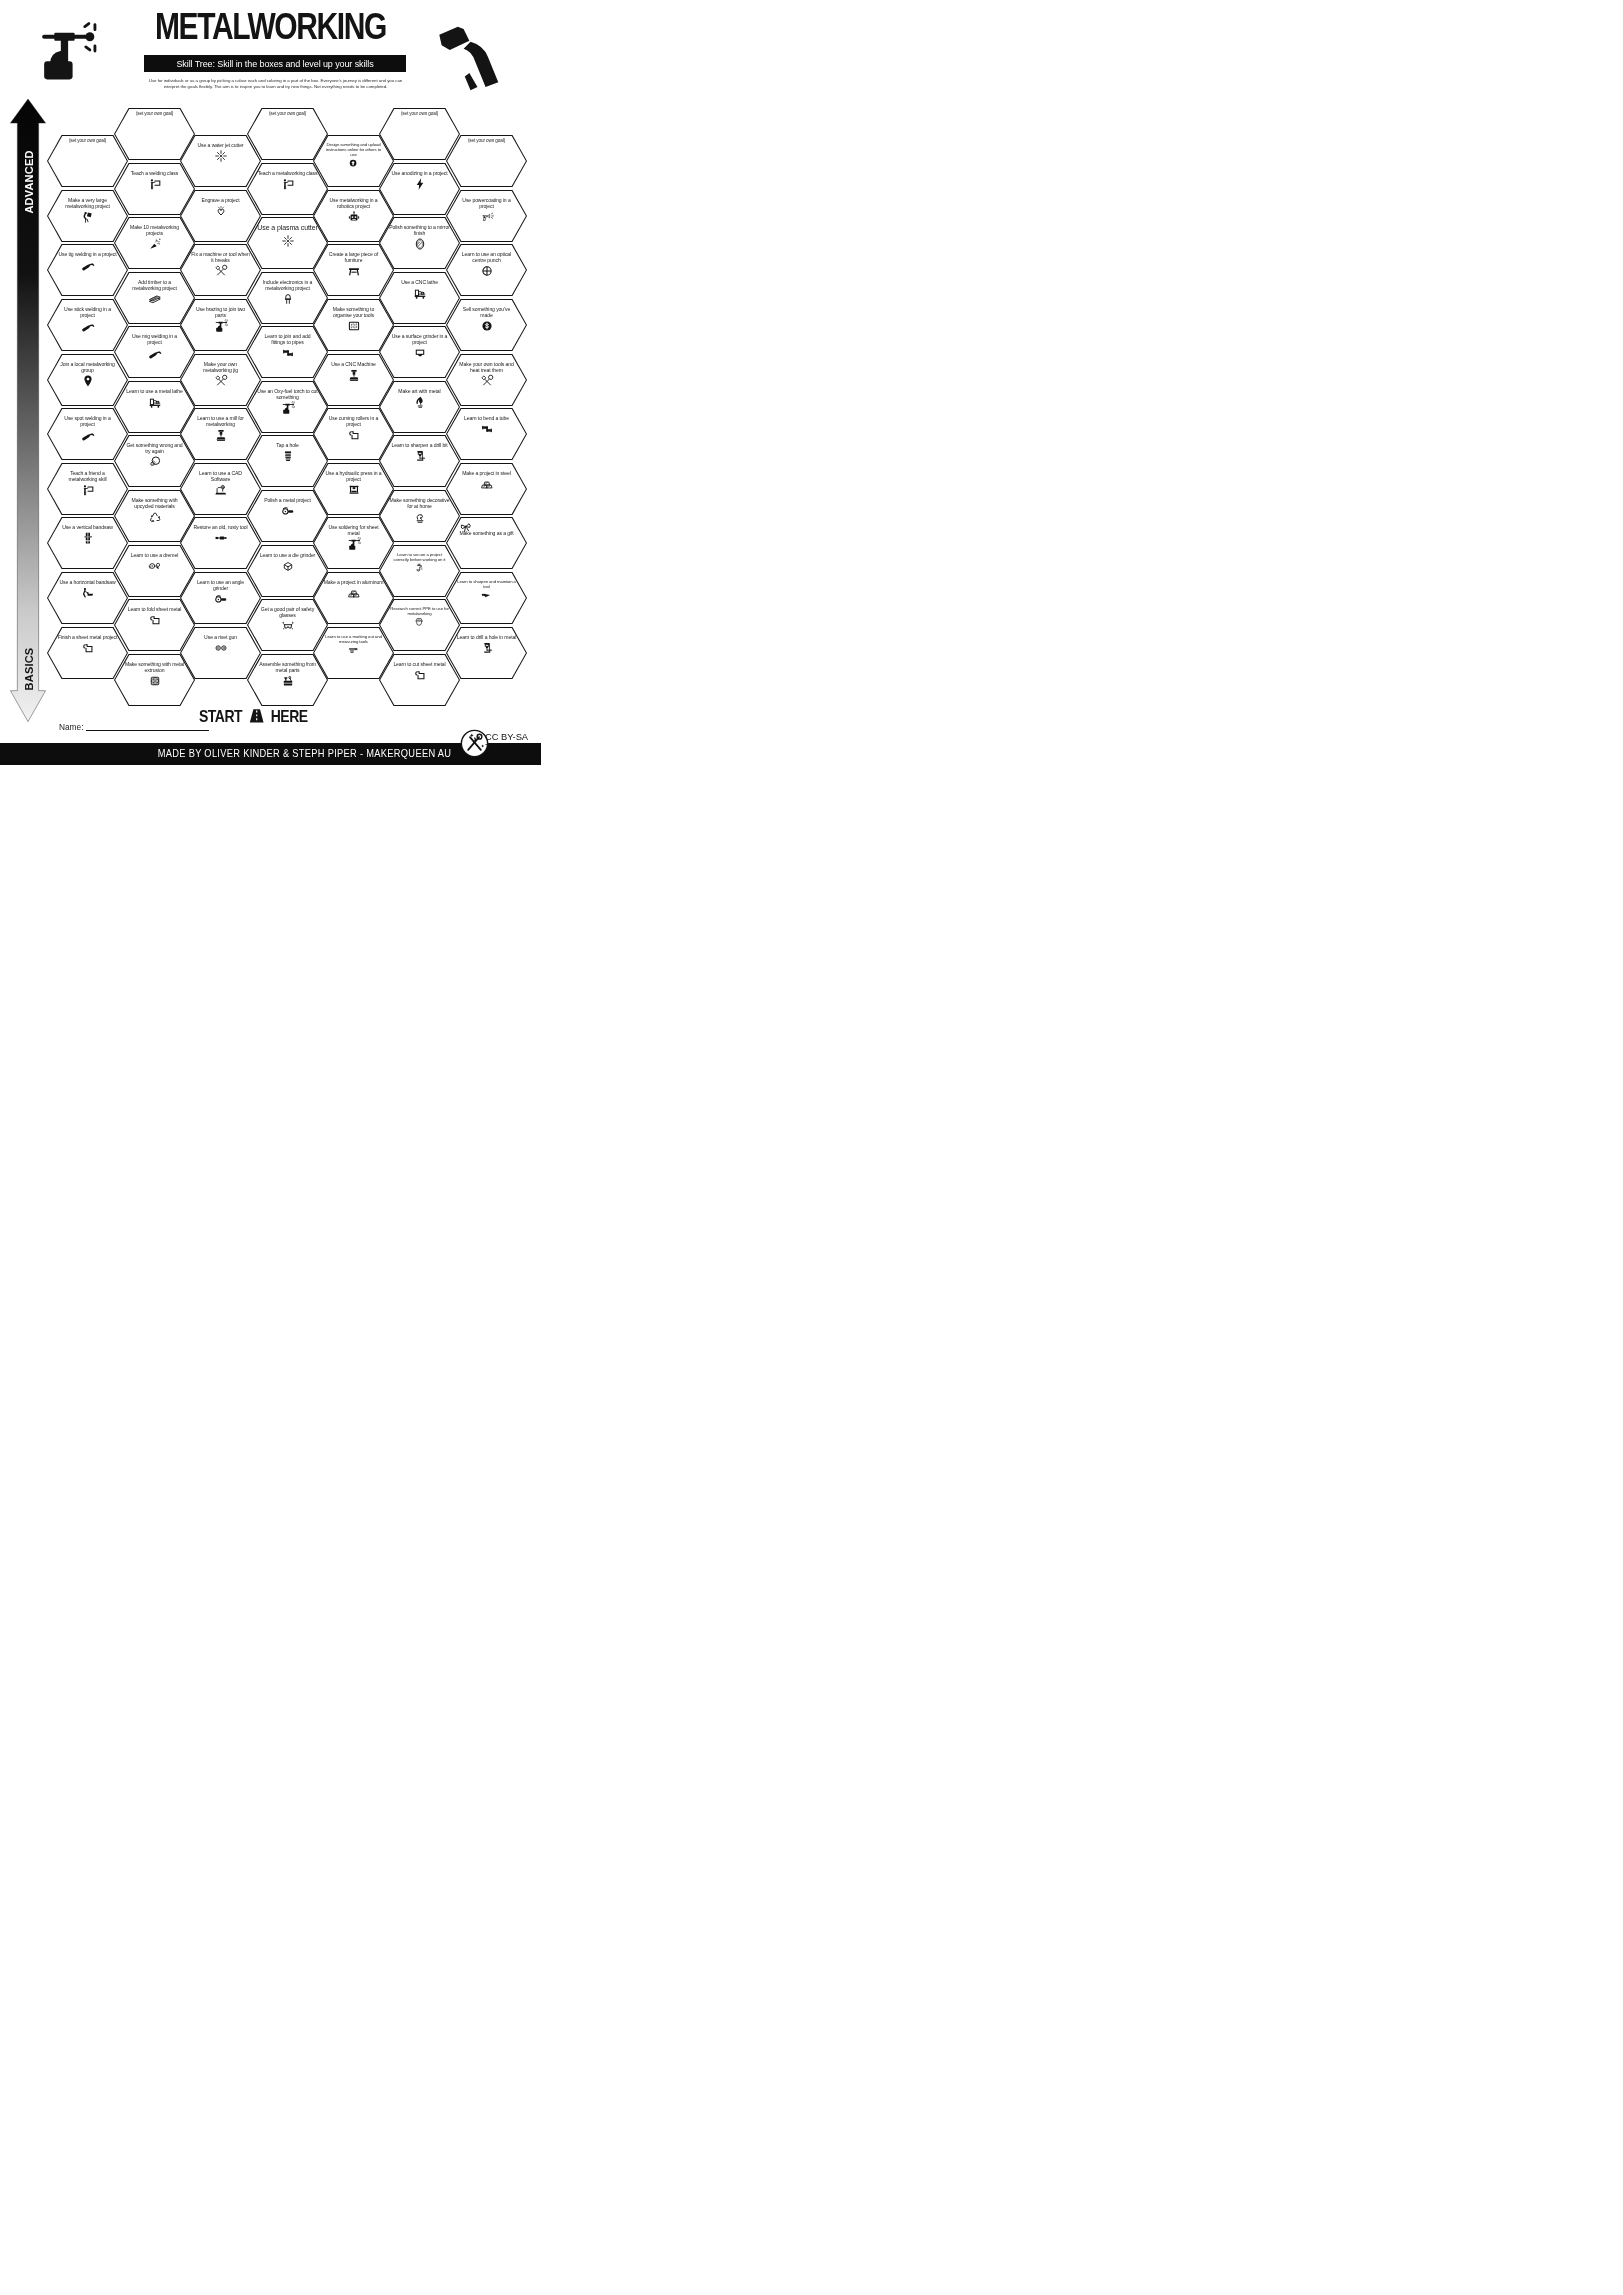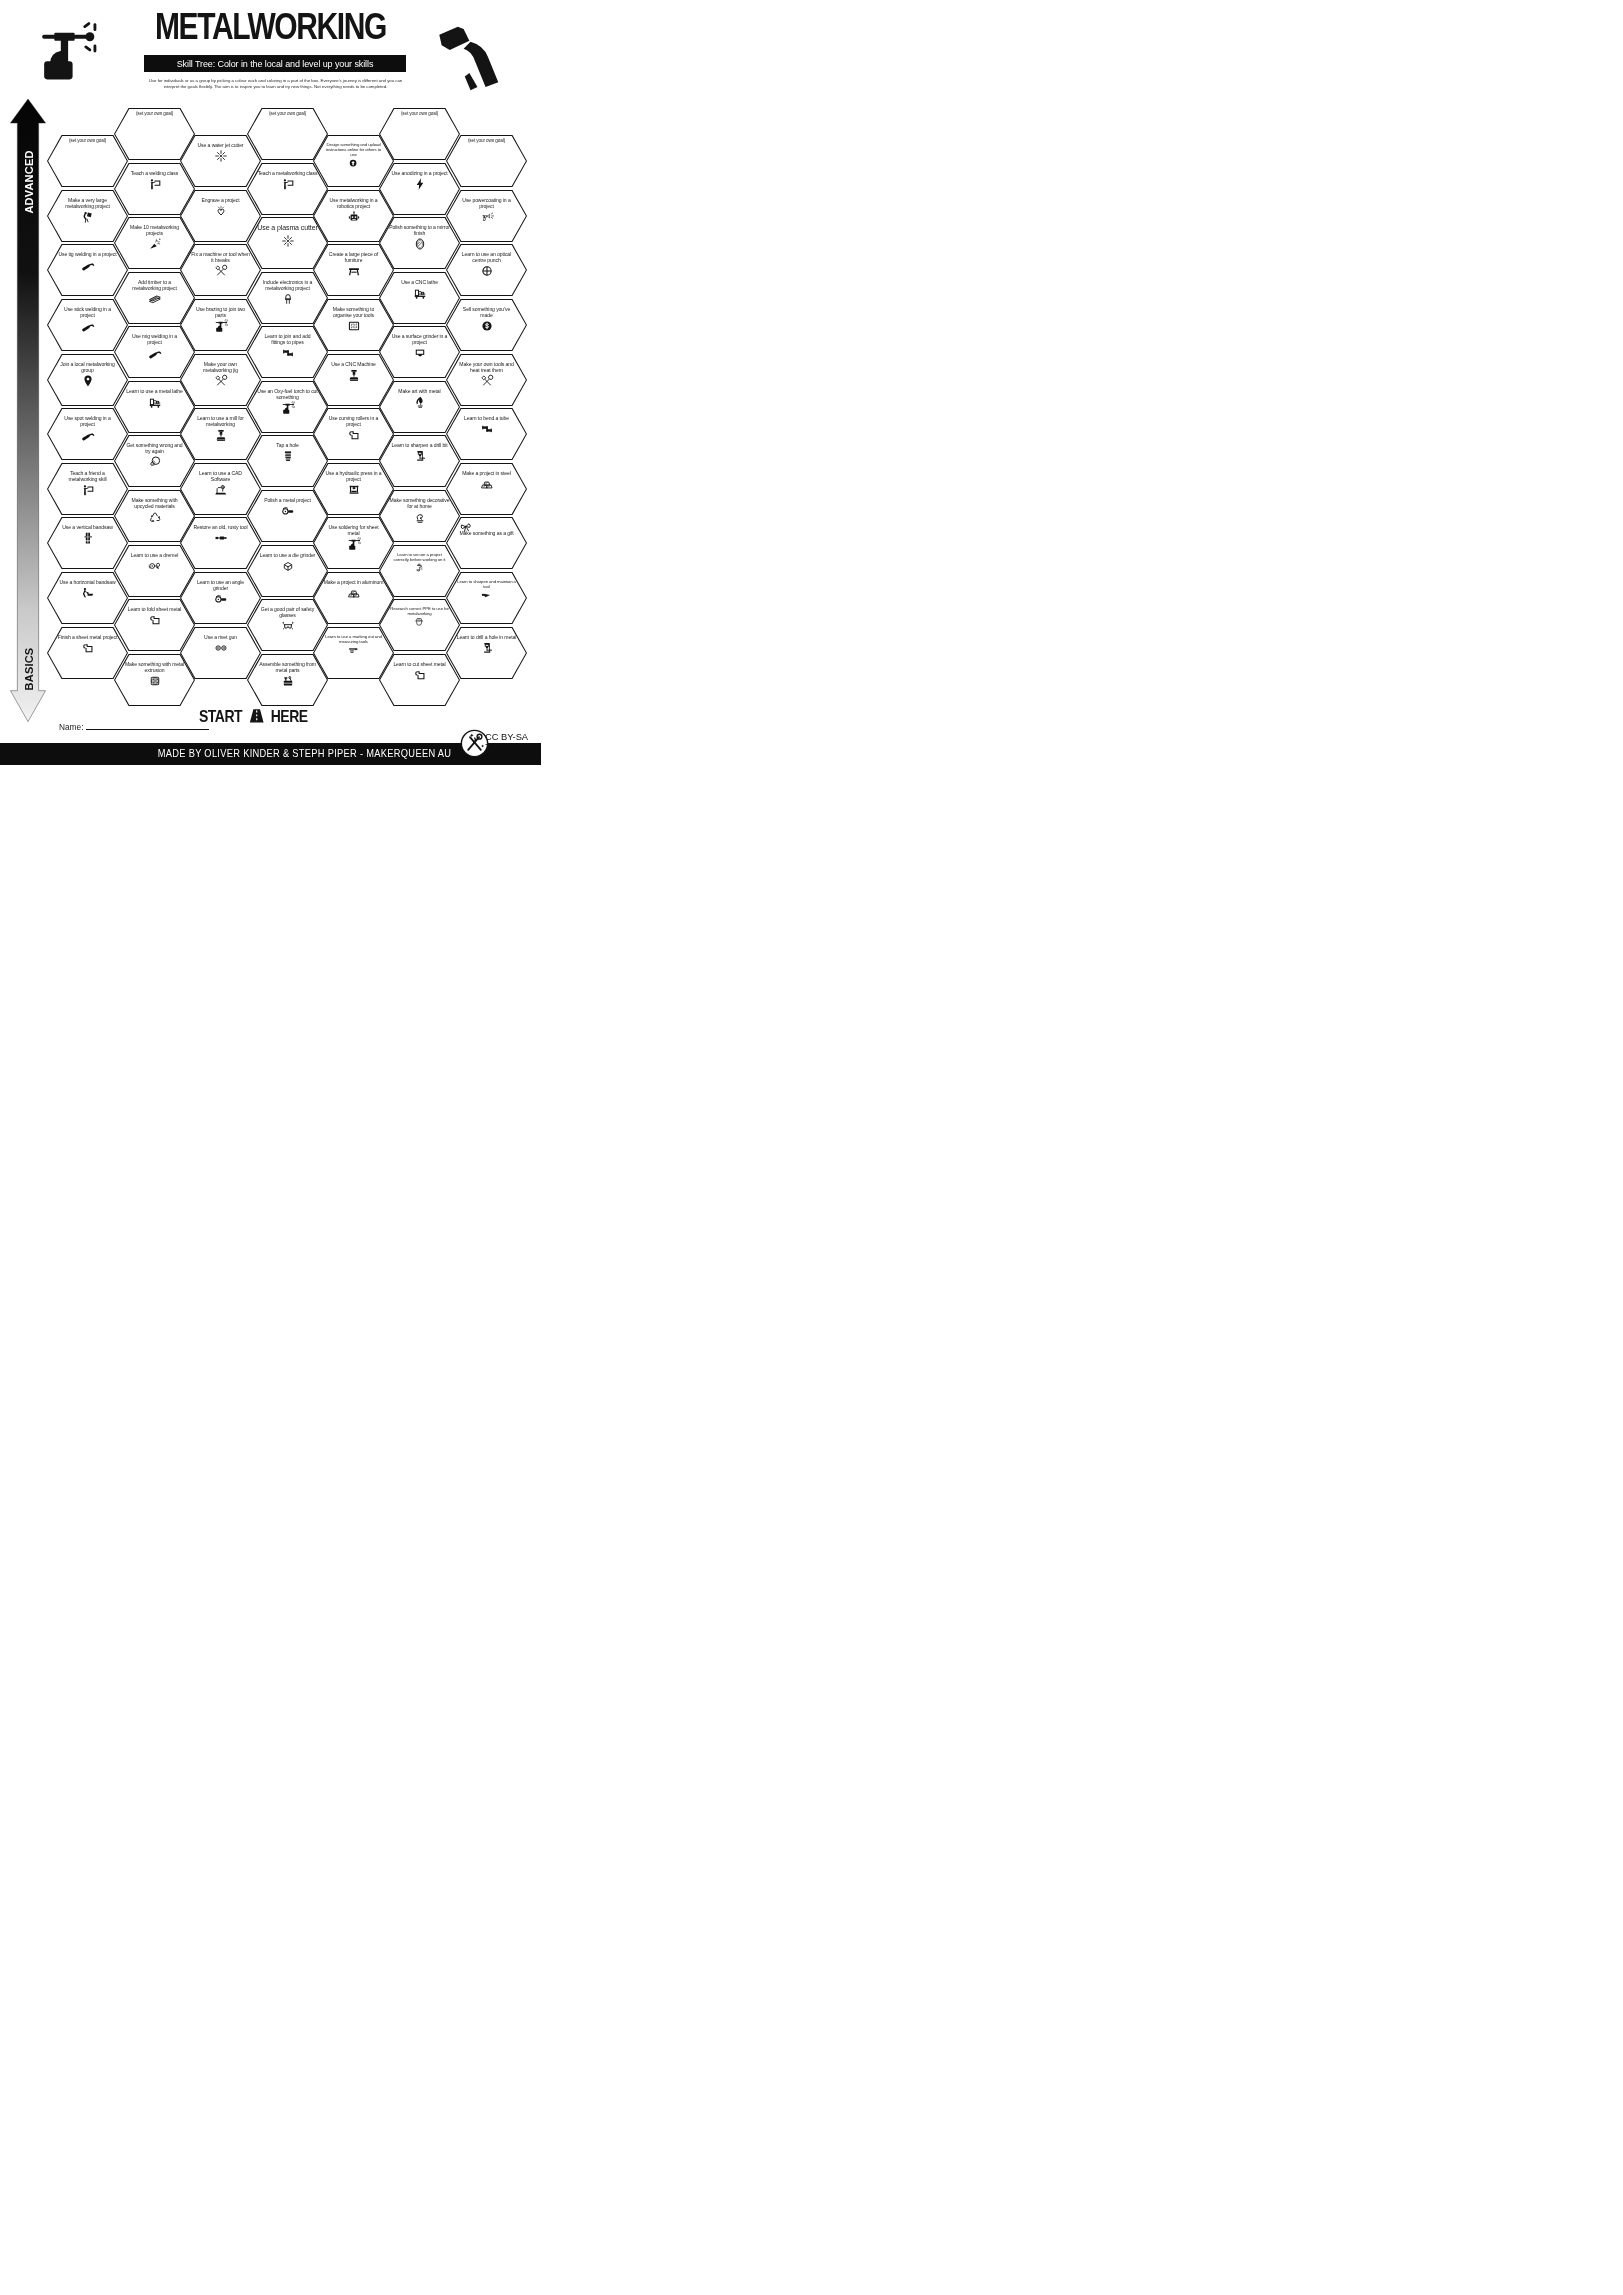--- a/index.html
+++ b/index.html
@@ -32,21 +32,21 @@
   .hex.lg .hex-label{font-size:7px;}
   .hex.goal .hex-in{padding-top:1.9px;}
   .hex.goal .hex-label{font-size:4.6px;}
   .hex-icon{width:14px;height:14px;margin-top:1.4px;flex:0 0 auto;}
   .hex.sm .hex-icon{width:10.2px;height:10.2px;margin-top:0.5px;}
   .hex.giftpos .hex-in{padding-top:12px;}
   .hex.giftpos .hex-icon{position:absolute;left:12px;top:1.9px;transform:rotate(-10deg);}
   
   #start-row{position:absolute;left:199px;top:707px;display:flex;align-items:center;gap:4.6px;}
   #start-row .st{font-size:14px;font-weight:bold;letter-spacing:-0.5px;transform:scaleY(1.15);}
-  #name-row{position:absolute;left:59px;top:722px;display:flex;align-items:flex-start;}
+  #name-row{position:absolute;left:59px;top:722px;display:flex;align-items:center;}
   #name-row .nl{font-size:8.3px;color:#222;}
   #name-line{display:inline-block;width:123px;border-bottom:0.9px solid #111;height:7.4px;margin-left:2.8px;}
   #cc-badge{position:absolute;left:460px;top:729px;z-index:3;}
   #cc-text{position:absolute;left:485px;top:732px;font-size:9.3px;color:#111;z-index:3;}
   #footer-bar{position:absolute;left:0;top:743px;width:609px;height:22px;background:#0d0d0d;
               display:flex;align-items:center;justify-content:center;}
   #footer-bar span{color:#fff;font-size:9.3px;letter-spacing:0.3px;transform:scaleY(1.1);}
   svg .fl{fill:#141414;stroke:none;}
   svg .st{fill:none;stroke:#141414;stroke-width:2;stroke-linecap:round;stroke-linejoin:round;}
   svg .stn{fill:none;stroke:#141414;stroke-width:1.4;stroke-linecap:round;}
@@ -357,21 +357,21 @@
     </defs>
   </svg>
 
   <div class="hdr-icon" style="left:34px;top:18.5px">
     <svg width="65" height="68" viewBox="0 0 32 32">
         <use href="#sym-torchhand"></use>
       </svg>
   </div>
   <div class="title">METALWORKING</div>
   <div class="subbar">
-    <span>Skill Tree:  Color in the local and level up your skills</span>
+    <span>Skill Tree:  Skill in the boxes and level up your skills</span>
   </div>
   <div class="desc">
     <div>Use for individuals or as a group by picking a colour each and coloring in a part of the box.  Everyone's journey is different and you can</div>
     <div>interpret the goals flexibly.  The aim is to inspire you to learn and try new things. Not everything needs to be completed.</div>
   </div>
   <div class="hdr-icon" style="left:437px;top:14px">
     <svg width="74" height="81" viewBox="0 0 32 34">
       <path d="M1 8.5L9 5l2.5 1 2.5 5-8.5 4L2 13z" fill="#141414"></path>
       <path d="M14.5 11.5q5.5 1.5 7.5 6.5l4.5 11-5.5 2-4.5-11q-1.5-4.5-5-5.5z" fill="#141414"></path>
       <path d="M14 25l3.5 6-3 1.5-2.5-6z" fill="#141414"></path>

